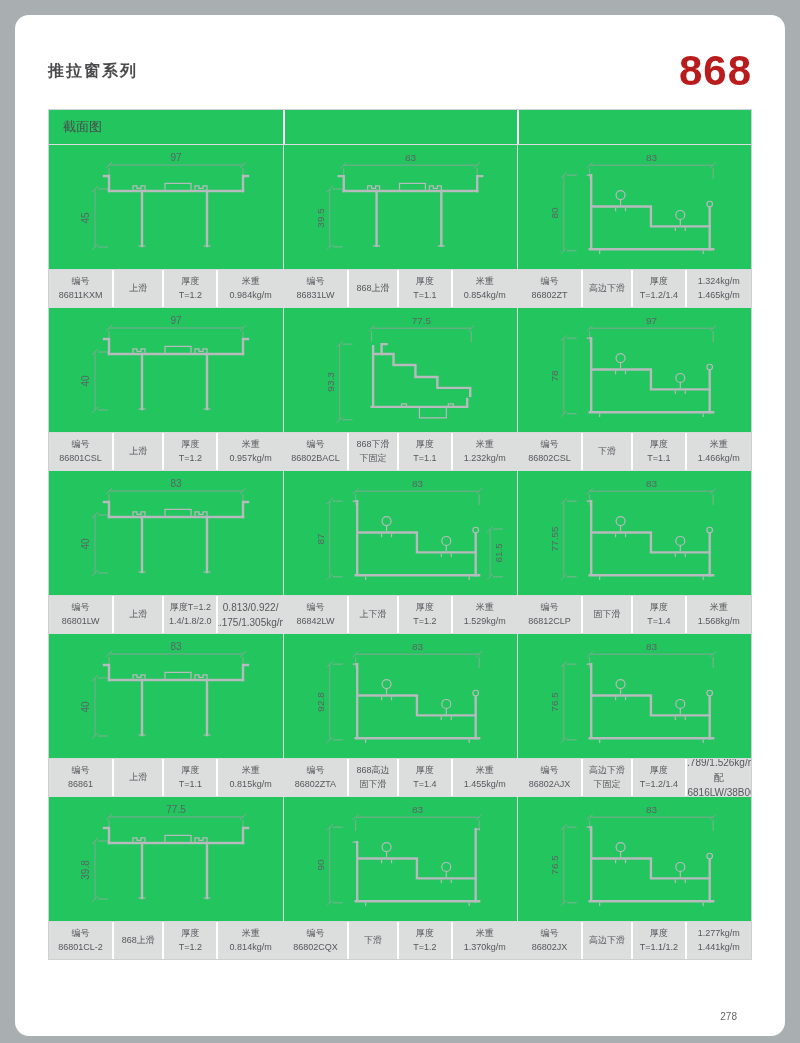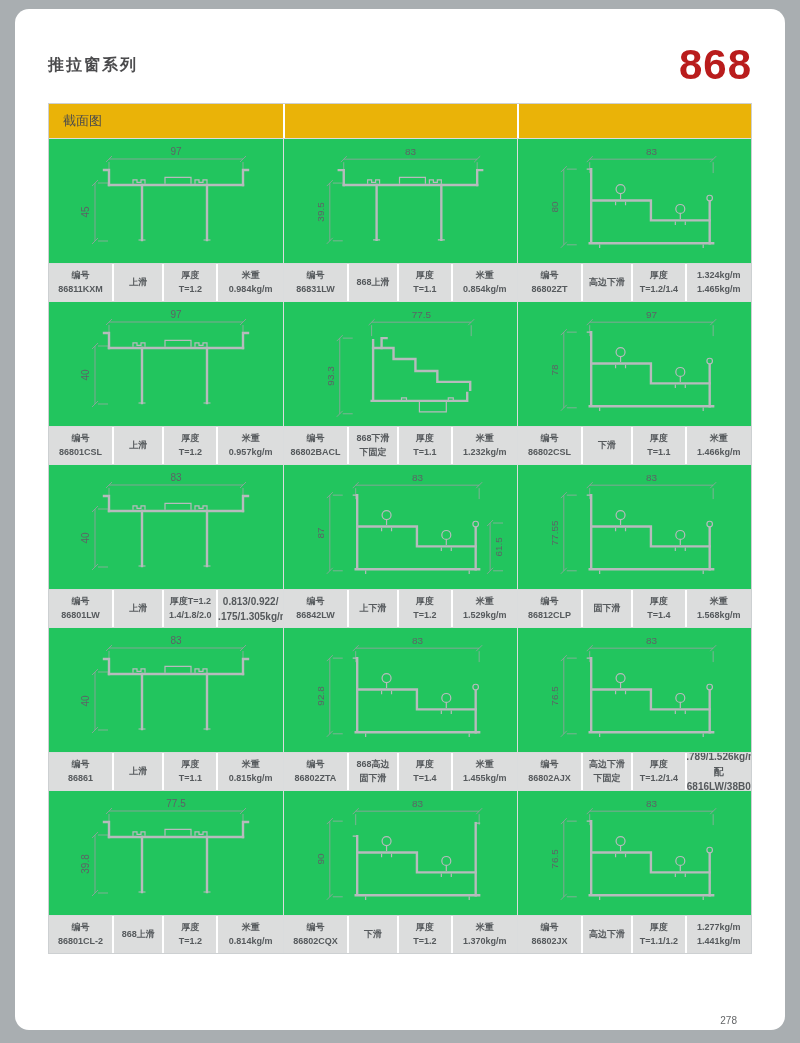--- a/index.html
+++ b/index.html
@@ -1,36 +1,36 @@
 <!DOCTYPE html>
 <html><head>
 <meta charset="utf-8">
 <style>
   html,body{margin:0;padding:0;}
   body{background:#a9aeb1;font-family:"Liberation Sans","DejaVu Sans",sans-serif;width:800px;height:1043px;overflow:hidden;}
-  .page{position:relative;width:770px;height:1021px;margin:9px auto;background:#ffffff;border-radius:14px;}
+  .page{position:relative;width:770px;height:1021px;margin:15px auto;background:#ffffff;border-radius:14px;}
   .header{display:flex;justify-content:space-between;align-items:center;padding:34px 33px 0 33px;height:44px;}
   .series-title{font-size:16px;font-weight:bold;color:#4b4b4d;letter-spacing:2px;}
   .series-number{font-size:42px;font-weight:bold;color:#b91c1c;line-height:1;letter-spacing:1px;}
   .grid{margin:16px 33px 0 33px;border:1px solid #cdd0d2;}
-  .grid-header{display:grid;grid-template-columns:1fr 1fr 1fr;background:#eab308;height:34px;}
+  .grid-header{display:grid;grid-template-columns:1fr 1fr 1fr;background:#22c55e;height:34px;}
   .gh-cell{display:flex;align-items:center;padding-left:14px;font-size:13px;color:#4a4a4c;}
   .gh-cell + .gh-cell{border-left:2px solid #ffffff;}
   .row{display:grid;grid-template-columns:1fr 1fr 1fr;}
   .row{border-top:1px solid #dadcdd;}
   .cell{background:#22c55e;}
   .cell + .cell{border-left:1px solid #dadcdd;}
   .drawing{height:124px;overflow:hidden;}
   .drawing svg{display:block;width:100%;height:124px;}
-  .spec{display:grid;grid-template-columns:27% 21.5% 23% 28.5%;background:#dcdddd;height:37px;border-top:1px solid #d7dadb;font-weight:bold;}
+  .spec{display:grid;grid-template-columns:27% 21.5% 23% 28.5%;background:#dcdddd;height:37px;border-top:1px solid #d7dadb;}
   .spec-cell{display:flex;align-items:center;justify-content:center;text-align:center;
     font-size:9px;line-height:1.45;color:#55595c;white-space:pre-line;padding:0 2px;overflow:hidden;}
   .spec-cell + .spec-cell{border-left:2px solid #ffffff;}
   .spec-cell.small{font-size:10px;line-height:1.5;}
-  .page-number{position:absolute;right:48px;bottom:4px;font-size:10px;color:#636567;}
+  .page-number{position:absolute;right:48px;bottom:14px;font-size:10px;color:#636567;}
   .prof{stroke:#b7bbbd;stroke-width:2.4;fill:none;stroke-linecap:square;}
   .profthin{stroke:#b7bbbd;stroke-width:1.2;fill:none;}
   .dim{stroke:#9aa0a3;stroke-width:0.8;fill:none;}
   .dimext{stroke:#a6abad;stroke-width:0.7;fill:none;}
   .dlab{fill:#5d6266;font-size:10px;font-family:"Liberation Sans","DejaVu Sans",sans-serif;}
 </style>
 </head>
 <body>
 
 <div class="page">

